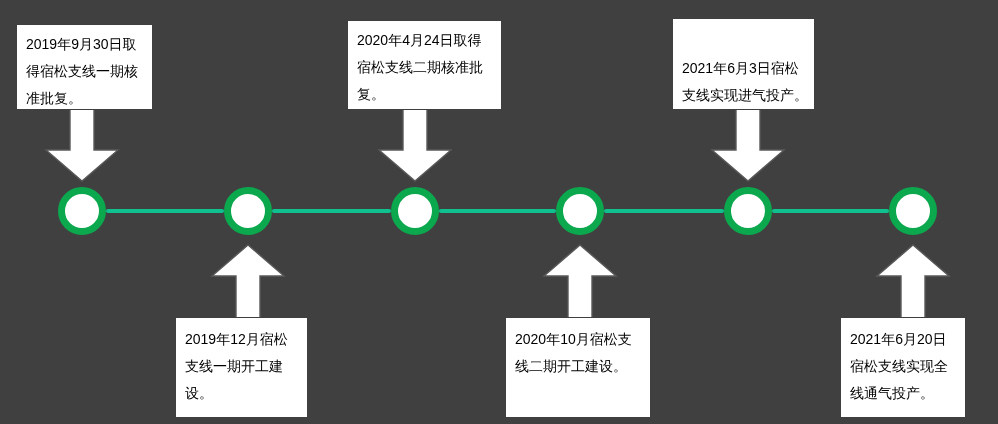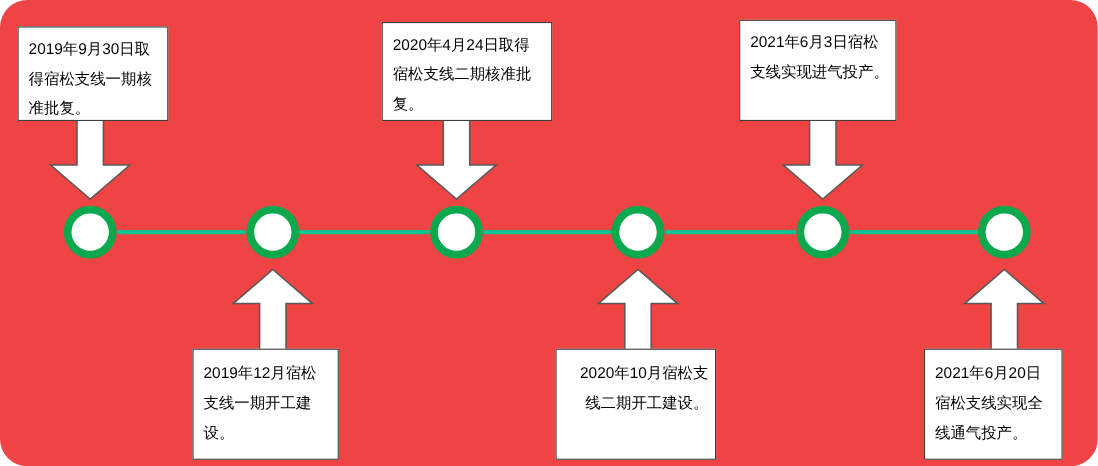--- a/index.html
+++ b/index.html
@@ -7,23 +7,22 @@
     padding: 0;
     background: #ffffff;
   }
   body {
     font-family: "Liberation Sans", "DejaVu Sans", sans-serif;
   }
   #canvas {
     position: relative;
     width: 998px;
     height: 424px;
-    background: #ef4444;
+    background: #404040;
     overflow: hidden;
-    border-radius: 25px;
   }
 
   
   .timeline-line {
     position: absolute;
     height: 4px;
     border-radius: 2px;
   }
   .timeline-node {
     position: absolute;
@@ -123,28 +122,28 @@
 
   <div class="callout" style="left: 16px; top: 24px; width: 137px; height: 86px; border-color: rgb(63, 63, 63); background: rgb(255, 255, 255);">
     <div class="callout-text" style="color: rgb(0, 0, 0);">2019年9月30日取得宿松支线一期核准批复。</div>
   </div>
 
   <div class="callout" style="left: 347px; top: 20px; width: 155px; height: 90px; border-color: rgb(63, 63, 63); background: rgb(255, 255, 255);">
     <div class="callout-text" style="color: rgb(0, 0, 0);">2020年4月24日取得宿松支线二期核准批复。</div>
   </div>
 
   <div class="callout" style="left: 672px; top: 18px; width: 143px; height: 92px; border-color: rgb(63, 63, 63); background: rgb(255, 255, 255);">
-    <div class="callout-text" style="color: rgb(0, 0, 0);">2021年6月3日宿松支线实现进气投产。</div>
+    <div class="callout-text" style="color: rgb(0, 0, 0); margin-top: 30px;">2021年6月3日宿松支线实现进气投产。</div>
   </div>
 
   <div class="callout" style="left: 175px; top: 317px; width: 133px; height: 101px; border-color: rgb(63, 63, 63); background: rgb(255, 255, 255);">
     <div class="callout-text bottom-box" style="color: rgb(0, 0, 0);">2019年12月宿松支线一期开工建设。</div>
   </div>
 
   <div class="callout" style="left: 505px; top: 317px; width: 146px; height: 101px; border-color: rgb(63, 63, 63); background: rgb(255, 255, 255);">
-    <div class="callout-text bottom-box" style="color: rgb(0, 0, 0); text-align: right;">2020年10月宿松支线二期开工建设。</div>
+    <div class="callout-text bottom-box" style="color: rgb(0, 0, 0);">2020年10月宿松支线二期开工建设。</div>
   </div>
 
   <div class="callout" style="left: 840px; top: 317px; width: 126px; height: 101px; border-color: rgb(63, 63, 63); background: rgb(255, 255, 255);">
     <div class="callout-text bottom-box" style="color: rgb(0, 0, 0);">2021年6月20日宿松支线实现全线通气投产。</div>
   </div>
 
 </div>
 
 </body></html>

